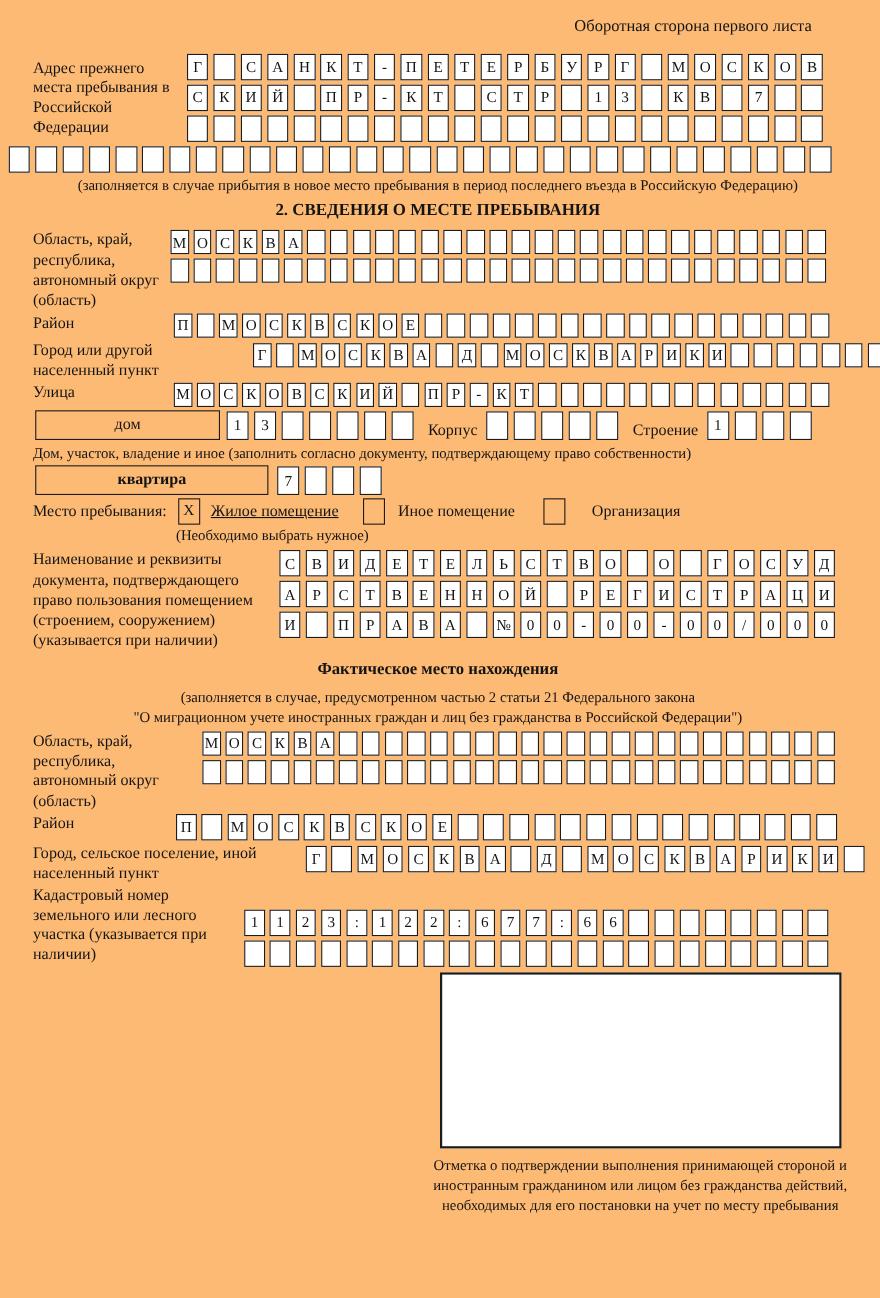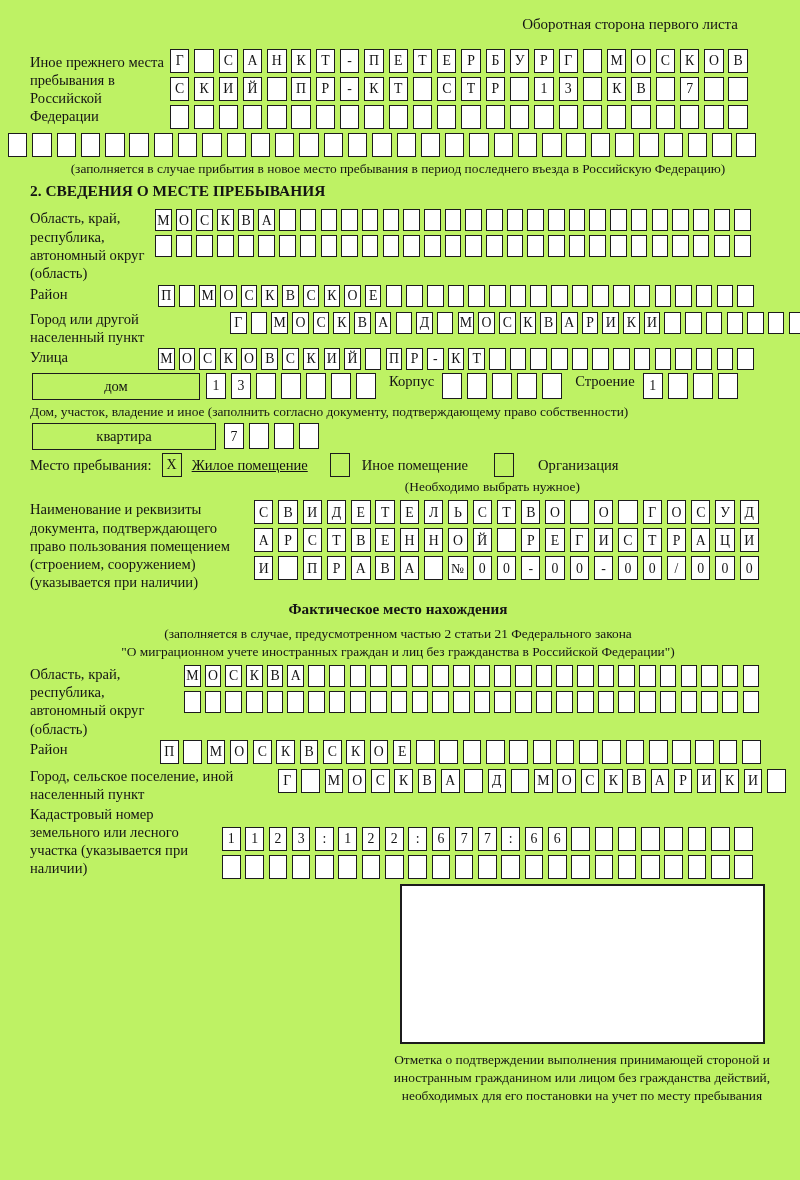--- a/index.html
+++ b/index.html
@@ -1,54 +1,54 @@
 <!DOCTYPE html>
 <html><head>
 <meta charset="utf-8">
 <style>
   html,body{margin:0;padding:0;background:#fff;}
   .page{
     width:800px;height:1180px;overflow:hidden;box-sizing:border-box;
     padding:8px 34px 0 30px;position:relative;
-    font-family:"Liberation Serif","DejaVu Serif",serif;color:#141414;background:#bef264;
+    font-family:"Liberation Serif","DejaVu Serif",serif;color:#141414;background:#fdba74;
   }
   .header-note{text-align:right;font-size:15px;margin:8px 28px 16px 0;}
   .frow{display:flex;align-items:flex-start;}
   .lbl{font-size:14.6px;line-height:1.24;flex:none;}
   .col{display:flex;flex-direction:column;}
   .boxrow{display:flex;flex:none;}
   .cb{
     box-sizing:border-box;border:1.6px solid #1c1c1c;flex:none;
     display:flex;align-items:center;justify-content:center;
     font-size:13.8px;line-height:1;background:#fff;
   }
   .p24 .cb{width:19.4px;height:24px;margin-right:4.9px;}
   .p21 .cb{width:16.6px;height:22px;margin-right:4.1px;}
   .p23 .cb{width:18.6px;height:24px;margin-right:4.7px;}
   .p25 .cb{width:20px;height:26px;margin-right:5px;}
   .mb4{margin-bottom:4px;} .mb3{margin-bottom:3px;} .mb2{margin-bottom:2px;gap:44px;}
   .fullrow{margin-left:-22px;margin-top:0;}
   .caption{font-size:13.4px;line-height:1.3;}
   .caption.center{text-align:center;margin:3px 0 2px 0;}
-  .sec-title{font-size:15.4px;font-weight:bold;text-align:left;margin:5px 0 9px 0;}
+  .sec-title{font-size:15.4px;font-weight:bold;text-align:center;margin:5px 0 9px 0;}
   .w-prev{width:140px;padding-top:4px;}
   .w-reg1{width:125px;} .w-dis1{width:128px;} .w-city1{width:156px;} .w-str1{width:128px;}
   .w-doc{width:224px;} .w-reg2{width:154px;} .w-dis2{width:130px;} .w-city2{width:204px;} .w-cad{width:192px;}
   .wide-box{
     box-sizing:border-box;border:1.6px solid #1c1c1c;height:27px;flex:none;
     display:flex;align-items:center;justify-content:center;font-size:14.6px;
   }
-  .house-row,.apt-row{display:flex;align-items:flex-start;margin:3px 0 3px 2px;}
+  .house-row,.apt-row{display:flex;align-items:flex-end;margin:3px 0 3px 2px;}
   .inline-lbl{font-size:14.6px;margin:0 8px;flex:none;}
   .stay-row{display:flex;align-items:center;font-size:14.6px;margin-top:3px;}
   .checkbox{
     box-sizing:border-box;border:1.6px solid #1c1c1c;width:20px;height:24px;flex:none;
     display:flex;align-items:center;justify-content:center;font-size:14px;
   }
-  .stay-caption{font-size:13.4px;text-align:right;width:420px;margin:2px 0 5px 130px;}
+  .stay-caption{font-size:13.4px;text-align:left;width:420px;margin:2px 0 5px 130px;}
   .actual-title{font-size:15.2px;font-weight:bold;text-align:center;margin:9px 0 7px 0;}
   .actual-cap{text-align:center;font-size:13.4px;line-height:1.32;}
   .stamp-wrap{margin-top:5px;}
   .stamp-box{
     box-sizing:border-box;margin-left:370px;width:365px;height:160px;
     border:2px solid #1c1c1c;background:#fff;
   }
   .stamp-caption{
     width:380px;margin:7px 0 0 362px;text-align:center;
     font-size:13.4px;line-height:1.35;
@@ -56,21 +56,21 @@
   .pt22{padding-top:22px;}
 </style>
 </head>
 <body>
 
 <div class="page">
 
   <div class="header-note">Оборотная сторона первого листа</div>
 
   <div class="frow">
-    <div class="lbl w-prev">Иное прежнего места пребывания в Российской Федерации</div>
+    <div class="lbl w-prev">Адрес прежнего места пребывания в Российской Федерации</div>
     <div class="col">
       <div class="boxrow p24 mb4">
           <div class="cb">Г</div>
           <div class="cb"></div>
           <div class="cb">С</div>
           <div class="cb">А</div>
           <div class="cb">Н</div>
           <div class="cb">К</div>
           <div class="cb">Т</div>
           <div class="cb">-</div>
@@ -379,21 +379,21 @@
     <div class="boxrow p25">
         <div class="cb">1</div>
         <div class="cb"></div>
         <div class="cb"></div>
         <div class="cb"></div>
       </div>
   </div>
   <div class="caption">Дом, участок, владение и иное (заполнить согласно документу, подтверждающему право собственности)</div>
 
   <div class="apt-row">
-    <div class="wide-box" style="width:184px;">
+    <div class="wide-box" style="width:212px;font-weight:bold;">
       <span>квартира</span>
     </div>
     <div class="boxrow p25" style="margin-left:8px;">
         <div class="cb">7</div>
         <div class="cb"></div>
         <div class="cb"></div>
         <div class="cb"></div>
       </div>
   </div>
 

